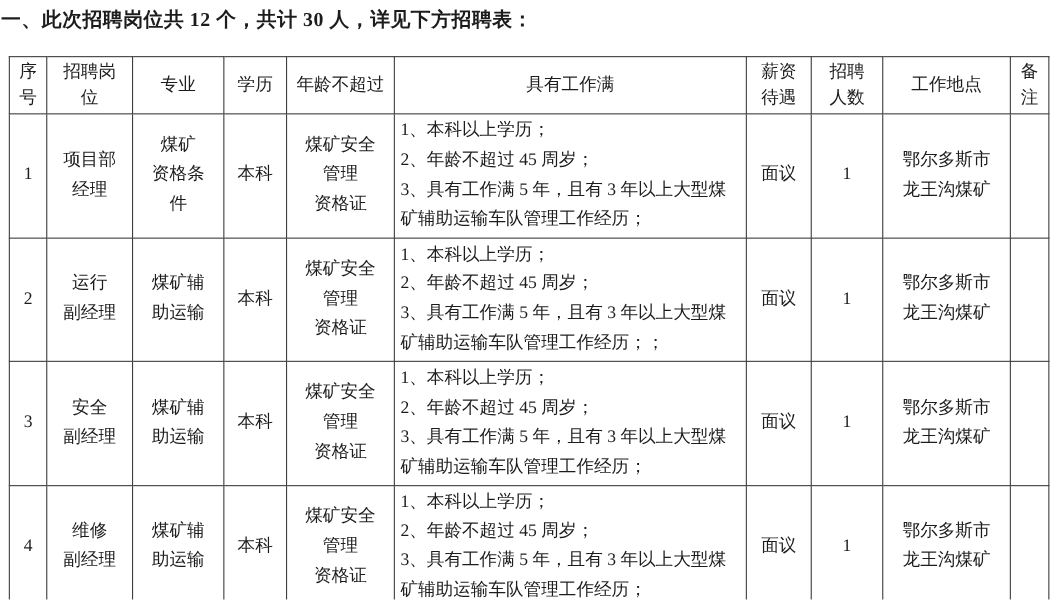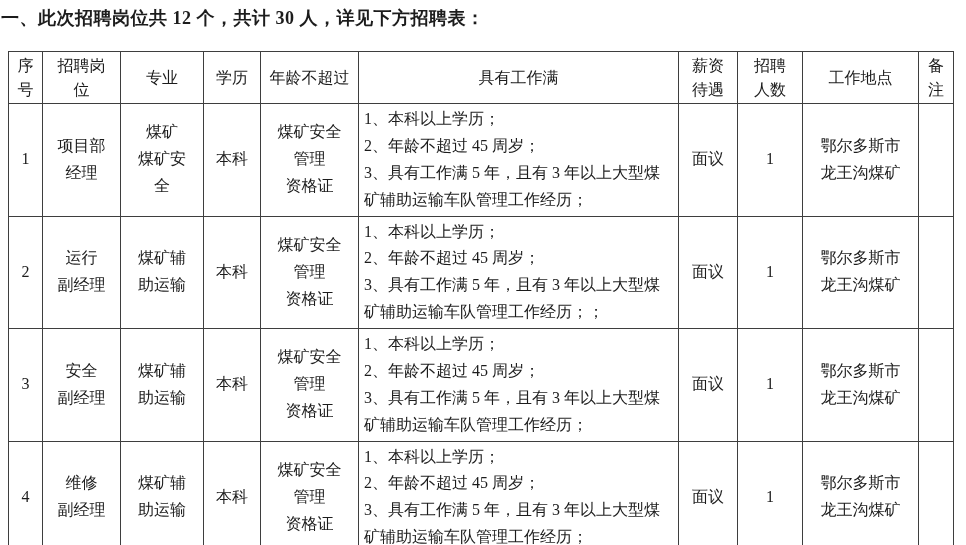--- a/index.html
+++ b/index.html
@@ -95,21 +95,21 @@
         <th>备
 注</th>
       </tr>
     </thead>
     <tbody id="table-body">
         <tr>
     <td>1</td>
     <td>项目部
 经理</td>
     <td>煤矿
-煤矿安全</td>
+资格条件</td>
     <td>本科</td>
     <td>煤矿安全
 管理
 资格证</td>
     <td>1、本科以上学历；
 2、年龄不超过 45 周岁；
 3、具有工作满 5 年，且有 3 年以上大型煤矿辅助运输车队管理工作经历；</td>
     <td>面议</td>
     <td>1</td>
     <td>鄂尔多斯市

